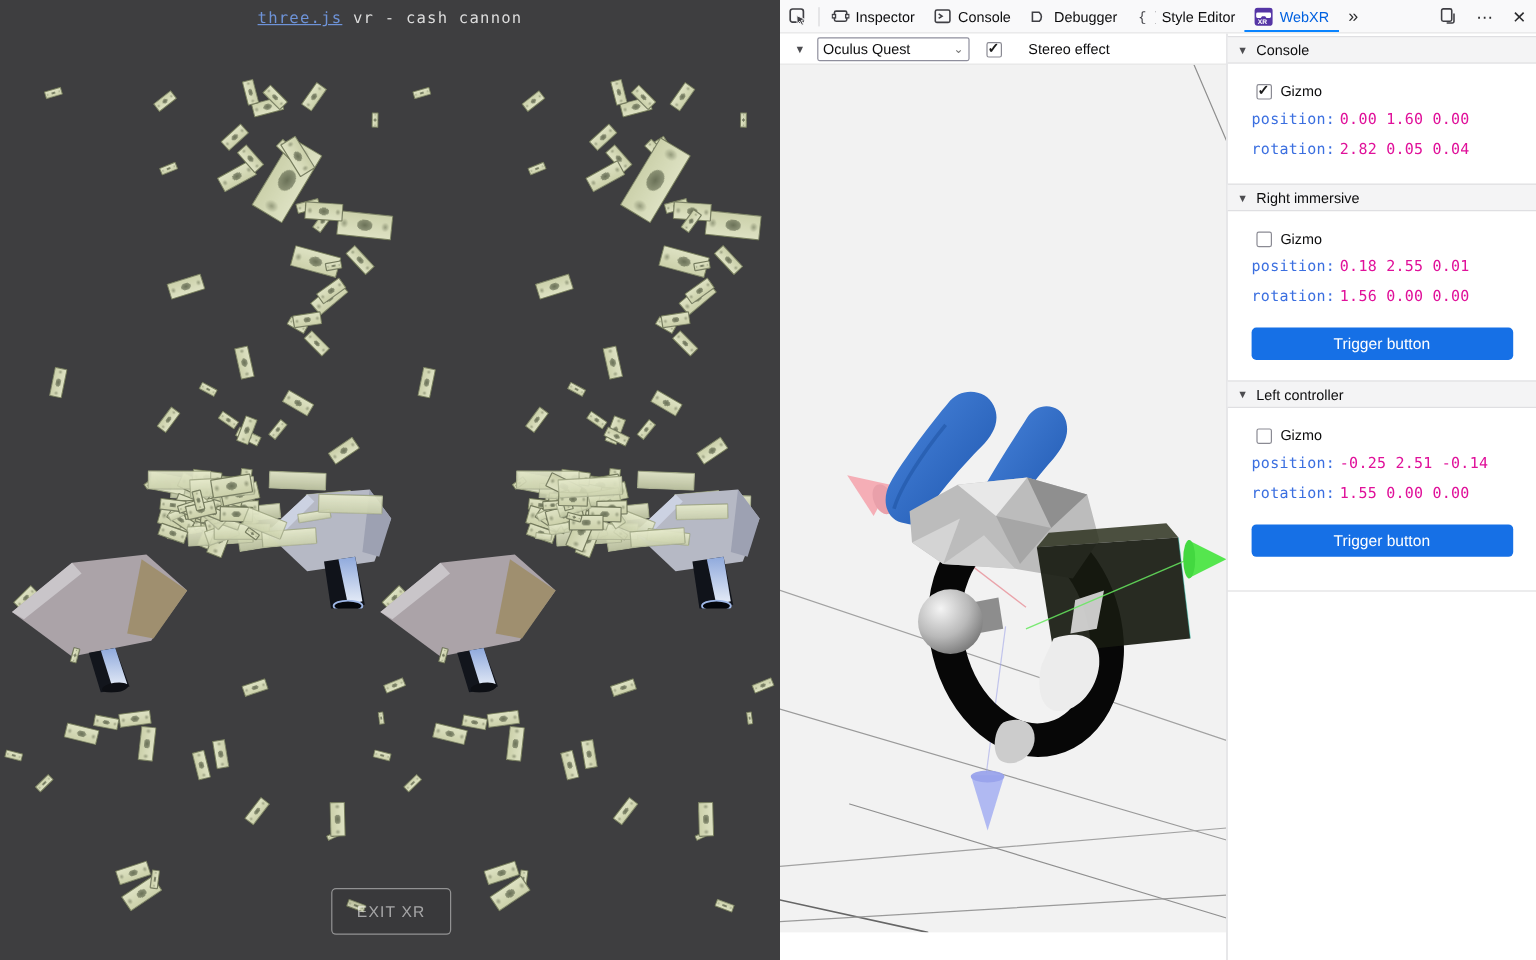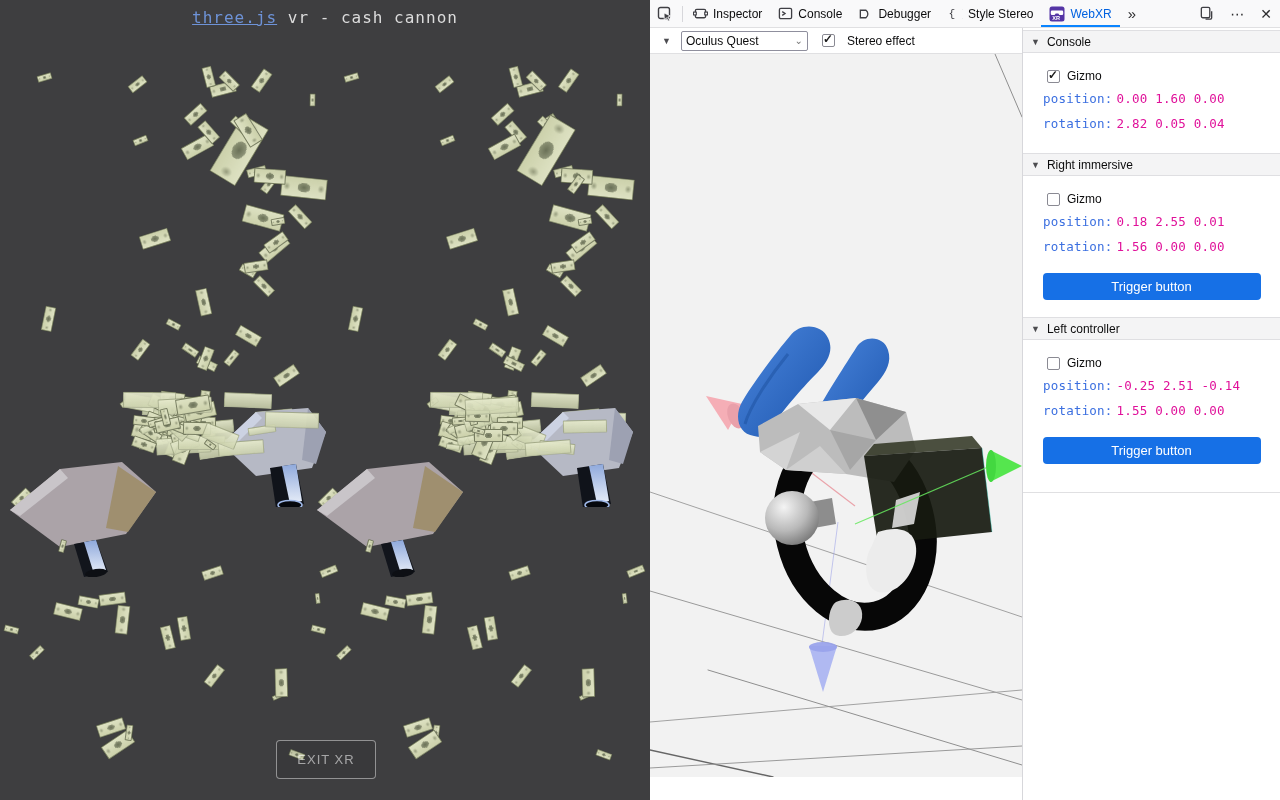--- a/index.html
+++ b/index.html
@@ -9,21 +9,21 @@
     --value-magenta:#e0119a;
     --link-blue:#6e93d8;
   }
   *{box-sizing:border-box;margin:0;padding:0}
   html,body{width:1280px;height:800px;overflow:hidden;background:#fff;
     font-family:"Liberation Sans",sans-serif;font-size:12px;color:#0c0c0d}
 
   
   #scene{position:absolute;left:0;top:0;width:650px;height:800px;background:#3e3e40;overflow:hidden}
   .scene-title{position:absolute;left:0;top:8px;width:650px;text-align:center;z-index:40;
-    font-family:"DejaVu Sans Mono","Liberation Mono",monospace;font-size:16px;color:#dcdcdc;letter-spacing:1px}
+    font-family:"DejaVu Sans Mono","Liberation Mono",monospace;font-size:13px;color:#dcdcdc;letter-spacing:1px}
   .scene-title a{color:var(--link-blue);text-decoration:underline;cursor:pointer}
   .exit-xr{position:absolute;left:276px;top:740px;width:100px;height:39px;z-index:40;
     background:rgba(0,0,0,0.08);border:1px solid rgba(255,255,255,0.45);border-radius:4px;
     color:rgba(255,255,255,0.55);font-family:"Liberation Sans",sans-serif;font-size:13px;letter-spacing:1px;cursor:pointer}
   .bill{position:absolute;border:1px solid rgba(45,52,30,.55);border-radius:1px;
     background:
       radial-gradient(ellipse 24% 40% at 50% 50%, rgba(40,48,28,.62), rgba(40,48,28,.42) 58%, transparent 62%),
       radial-gradient(ellipse 11% 30% at 11% 50%, rgba(60,68,42,.42), transparent 72%),
       radial-gradient(ellipse 11% 30% at 89% 50%, rgba(60,68,42,.42), transparent 72%),
       linear-gradient(#dde1c2,#ccd1ab);}
@@ -48,21 +48,21 @@
   .xr-col{position:absolute;left:0;top:28px;width:372px;height:772px}
   .xr-toolbar{position:absolute;left:0;top:0;width:100%;height:26px;background:#fff;
     border-bottom:1px solid #e0e0e2;display:flex;align-items:center}
   .tri{font-size:9px;color:#4c4c50;margin:0 10px 0 12px}
   .device-select{width:127px;height:20px;border:1px solid #8f8f9d;border-radius:2px;background:#fff;
     display:flex;align-items:center;padding:0 4px;cursor:pointer;position:relative}
   .device-select .chev{margin-left:auto;color:#777;font-size:10px}
   .cb{appearance:none;-webkit-appearance:none;width:13px;height:13px;border:1px solid #8a8a93;
     background:#fff;border-radius:2px;position:relative;cursor:pointer;flex:none}
   .cb:checked::after{content:"✓";position:absolute;left:0px;top:-3px;font-size:12px;font-weight:bold;color:#1a1a1a}
-  .stereo-wrap{display:flex;align-items:center;gap:12px;margin-left:14px}
+  .stereo-wrap{display:flex;align-items:flex-end;gap:22px;margin-left:14px}
   .viewport{position:absolute;left:0;top:26px;width:372px;height:723px;background:#f2f2f2;overflow:hidden;cursor:grab}
   .xr-footer{position:absolute;left:0;top:749px;width:100%;height:23px;background:#fff;
     border-top:1px solid #d7d7db;display:flex;align-items:center;gap:7px;padding-left:30px}
   .xr-footer button{height:19px;padding:0 9px;font-family:"Liberation Sans",sans-serif;font-size:12.5px;color:#18181a;
     background:linear-gradient(#fdfdfd,#ebebeb);border:1px solid #b5b5b8;border-radius:3px;cursor:pointer}
 
   
   .xr-side{position:absolute;left:372px;top:28px;width:258px;height:772px;background:#fff;border-left:1px solid #d7d7db}
   .sec-header{height:23px;margin-top:2px;background:#f4f4f5;border-top:1px solid #dfdfe2;border-bottom:1px solid #dfdfe2;
     display:flex;align-items:center;cursor:pointer}
@@ -437,21 +437,21 @@
       <svg width="15" height="15" viewBox="0 0 16 16">
         <path d="M2.5 4.5 h6 a5 5 0 0 1 0 8 h-6 z" fill="none" stroke="#3f3f44" stroke-width="1.4"></path>
       </svg>
       <span>Debugger</span>
     </div>
 
     <div class="tab">
       <svg width="16" height="15" viewBox="0 0 16 16">
         <text x="1" y="12" font-size="12" font-family="Liberation Mono, monospace" fill="#3f3f44">{ }</text>
       </svg>
-      <span>Style Stereo</span>
+      <span>Style Editor</span>
     </div>
 
     <div class="tab active">
       <svg width="16" height="16" viewBox="0 0 16 16">
         <rect x="0.5" y="0.5" width="15" height="15" rx="2.5" fill="#5535a5"></rect>
         <path d="M3 4.5 h10 a1.2 1.2 0 0 1 1.2 1.2 v2 a1.2 1.2 0 0 1 -1.2 1.2 h-2.6 l-1.1-1.4 h-2.6 l-1.1 1.4 h-2.6 a1.2 1.2 0 0 1 -1.2-1.2 v-2 a1.2 1.2 0 0 1 1.2-1.2 z" fill="#fff"></path>
         <text x="3.2" y="14.2" font-size="5.6" font-weight="bold" font-family="Liberation Sans, sans-serif" fill="#fff">XR</text>
       </svg>
       <span>WebXR</span>
     </div>

